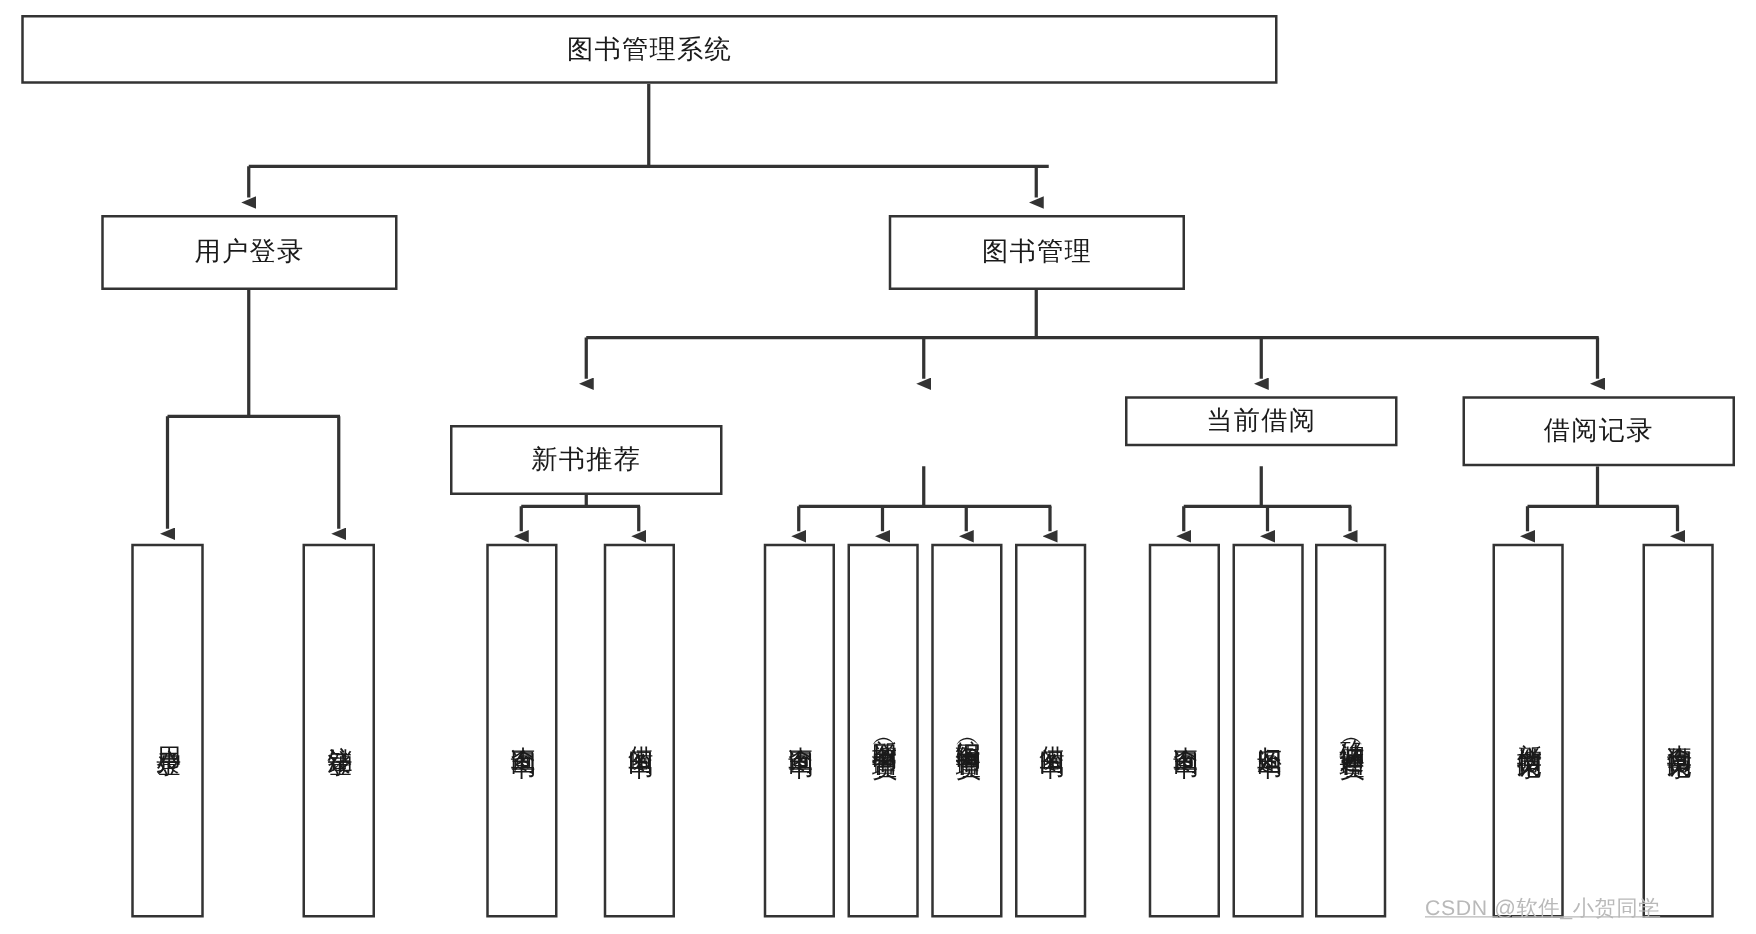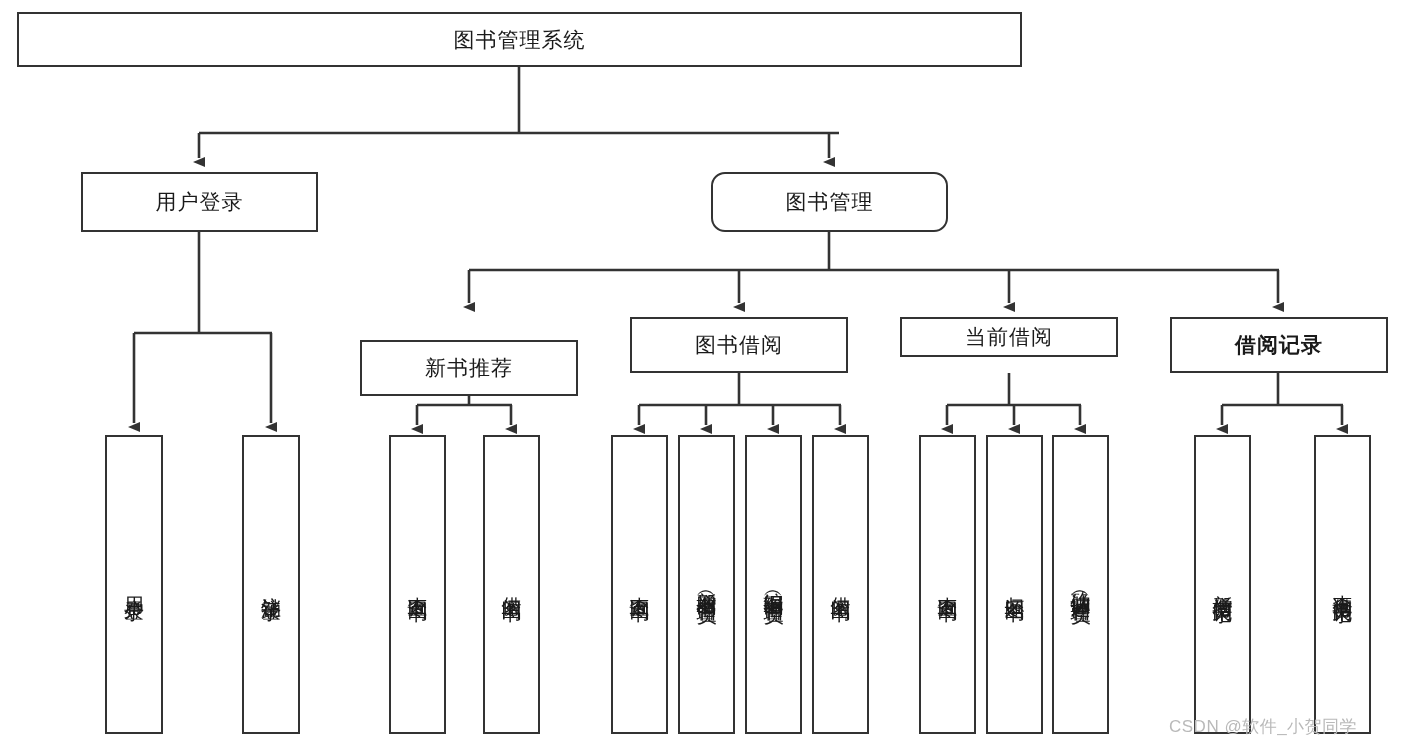--- a/index.html
+++ b/index.html
@@ -118,34 +118,31 @@
     </g>
   </svg>
 
   <div class="node horiz" style="left:17px; top:12px; width:1005px; height:55px;">
     <span>图书管理系统</span>
   </div>
 
   <div class="node horiz" style="left:81px; top:172px; width:237px; height:60px;">
     <span>用户登录</span>
   </div>
-  <div class="node horiz" style="left:711px; top:172px; width:237px; height:60px;border-radius:14px;">
+  <div class="node horiz" style="left:711px; top:172px; width:237px; height:60px;">
     <span>图书管理</span>
   </div>
 
   <div class="node horiz" style="left:360px; top:317px; width:218px; height:56px;margin-top:23px;">
     <span>新书推荐</span>
   </div>
-  <div class="node horiz" style="left:630px; top:317px; width:218px; height:56px;">
-    <span>图书借阅</span>
-  </div>
   <div class="node horiz" style="left:900px; top:317px; width:218px; height:40px;">
     <span>当前借阅</span>
   </div>
-  <div class="node horiz" style="left:1170px; top:317px; width:218px; height:56px;font-weight:bold;">
+  <div class="node horiz" style="left:1170px; top:317px; width:218px; height:56px;">
     <span>借阅记录</span>
   </div>
 
   <div class="node vert" style="left:105px; top:435px; width:58px; height:299px;">
     <span class="vtext">用户登录</span>
   </div>
   <div class="node vert" style="left:242px; top:435px; width:58px; height:299px;">
     <span class="vtext">注销登录</span>
   </div>
 
@@ -179,15 +176,15 @@
     <span class="vtext">确认归还（管理员）</span>
   </div>
 
   <div class="node vert" style="left:1194px; top:435px; width:57px; height:299px;">
     <span class="vtext">新增借阅记录</span>
   </div>
   <div class="node vert" style="left:1314px; top:435px; width:57px; height:299px;">
     <span class="vtext">查询借阅记录</span>
   </div>
 
-  <div class="watermark" style="left:1169px; top:715px;">CSDN @软件_小贺同学</div>
+  <div class="watermark" style="left:1140px; top:715px;text-decoration:underline;">CSDN @软件_小贺同学</div>
 
 </div>
 
 </body></html>

